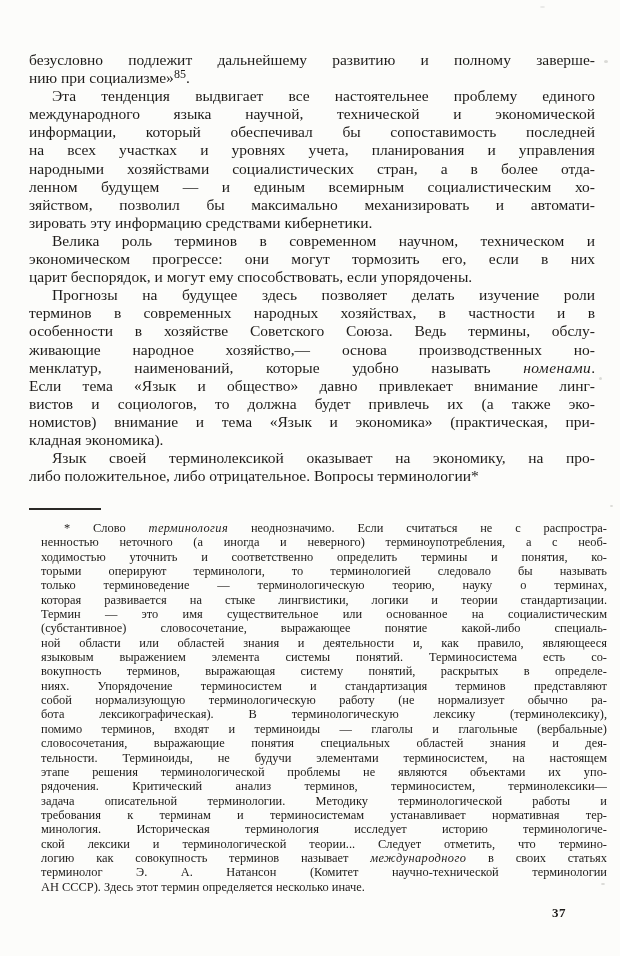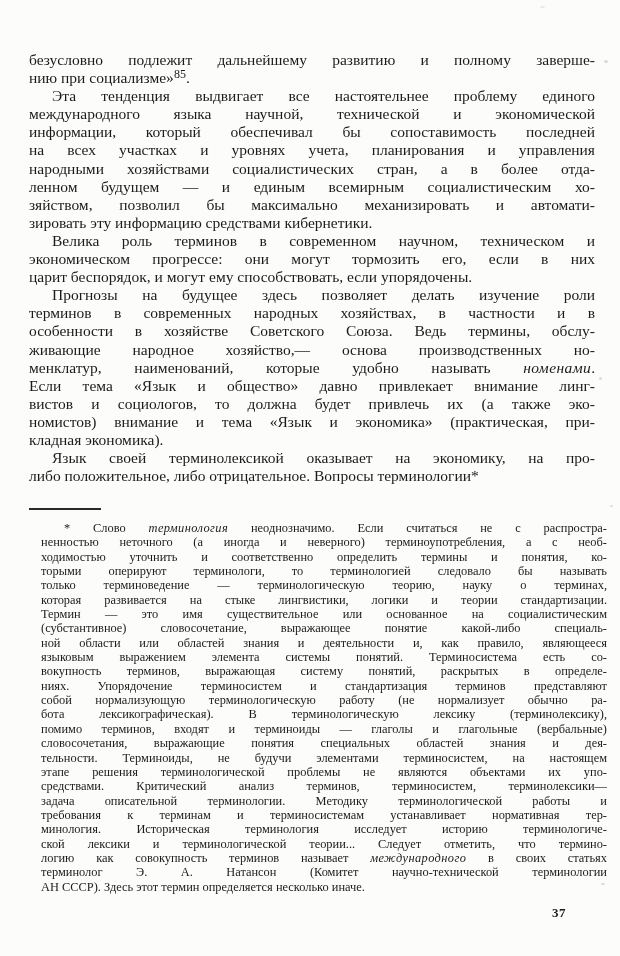--- a/index.html
+++ b/index.html
@@ -102,21 +102,21 @@
         <div class="line">ной области или областей знания и деятельности и, как правило, являющееся</div>
         <div class="line">языковым выражением элемента системы понятий. Терминосистема есть со-</div>
         <div class="line">вокупность терминов, выражающая систему понятий, раскрытых в определе-</div>
         <div class="line">ниях. Упорядочение терминосистем и стандартизация терминов представляют</div>
         <div class="line">собой нормализующую терминологическую работу (не нормализует обычно ра-</div>
         <div class="line">бота лексикографическая). В терминологическую лексику (терминолексику),</div>
         <div class="line">помимо терминов, входят и терминоиды — глаголы и глагольные (вербальные)</div>
         <div class="line">словосочетания, выражающие понятия специальных областей знания и дея-</div>
         <div class="line">тельности. Терминоиды, не будучи элементами терминосистем, на настоящем</div>
         <div class="line">этапе решения терминологической проблемы не являются объектами их упо-</div>
-        <div class="line">средствами. Критический анализ терминов, терминосистем, терминолексики—</div>
+        <div class="line">рядочения. Критический анализ терминов, терминосистем, терминолексики—</div>
         <div class="line">задача описательной терминологии. Методику терминологической работы и</div>
         <div class="line">требования к терминам и терминосистемам устанавливает нормативная тер-</div>
         <div class="line">минология. Историческая терминология исследует историю терминологиче-</div>
         <div class="line">ской лексики и терминологической теории... Следует отметить, что термино-</div>
         <div class="line">логию как совокупность терминов называет <i>международного</i> в своих статьях</div>
         <div class="line">терминолог Э. А. Натансон (Комитет научно-технической терминологии</div>
         <div class="line last">АН СССР). Здесь этот термин определяется несколько иначе.</div>
       </div>
     </section>
 

